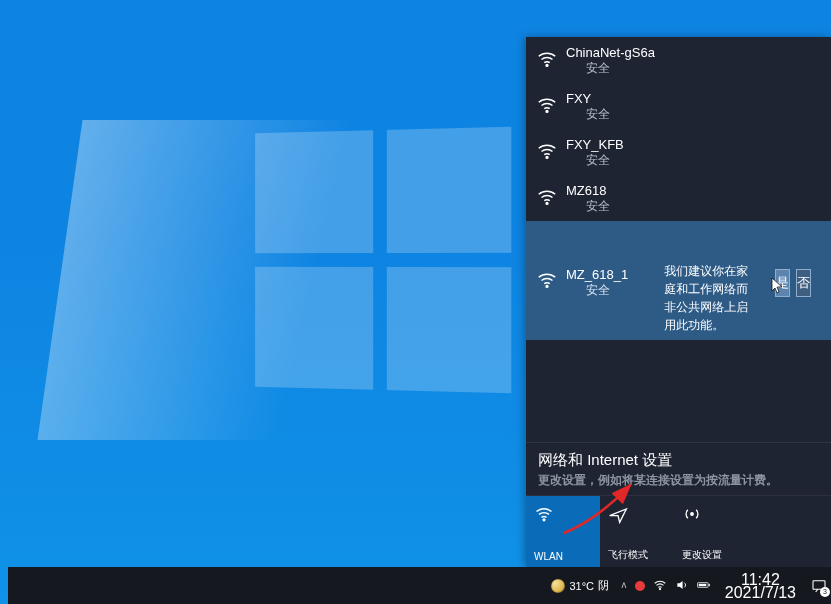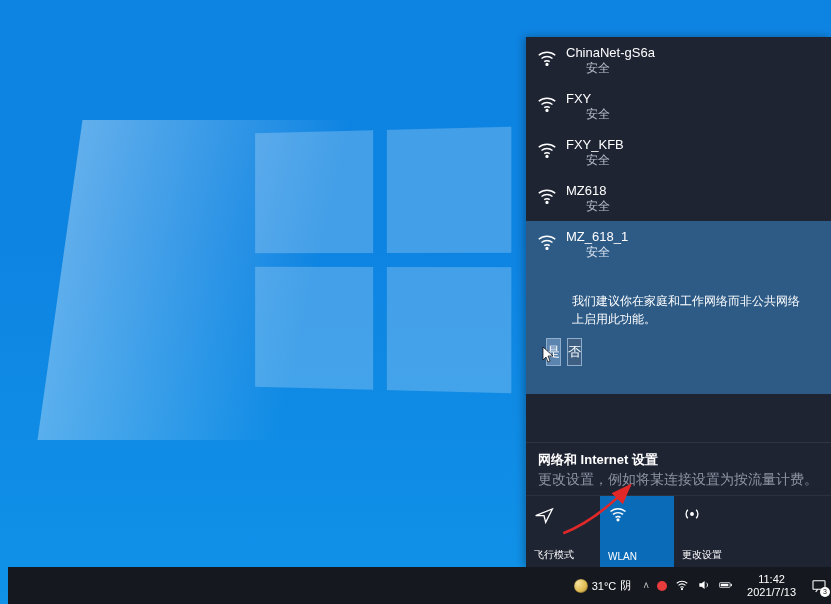--- a/index.html
+++ b/index.html
@@ -30,22 +30,22 @@
   
   .flyout {
     position: absolute; right: 0; top: 37px;
     width: 305px; height: 530px;
     background: #1F2433;
     color: #fff;
     display: flex; flex-direction: column;
     box-shadow: -2px 0 8px rgba(0,0,0,0.3);
   }
   .net-list { flex: 1; overflow: hidden; }
-  .net-item { display: flex; align-items: flex-start; padding: 8px 10px; }
-  .net-item.selected { background: #2E5B86; padding-bottom: 20px; flex-direction: column; }
+  .net-item { display: flex; align-items: center; padding: 8px 10px; }
+  .net-item.selected { background: #2E5B86; padding-bottom: 6px; flex-direction: row; }
   .net-row { display: flex; align-items: flex-start; width: 100%; }
   .wifi-icon { width: 26px; flex: 0 0 26px; margin-top: 2px; }
   .wifi-icon svg { width: 22px; height: 22px; }
   .net-text { margin-left: 4px; }
   .ssid { font-size: 13px; color: #fff; line-height: 16px; }
   .sec  { font-size: 12px; color: #B9C0CB; line-height: 14px; margin-left: 20px; }
   .net-item.selected .sec { color: #DDE6F2; }
   .prompt { font-size: 12px; line-height: 18px; padding: 6px 12px 0 36px; color: #fff; }
   .prompt .p2 { margin-top: 27px; }
   .btn-row { display: flex; gap: 6px; padding: 10px 10px 8px 10px; }
@@ -55,22 +55,22 @@
     display: flex; align-items: center; justify-content: center;
     font-size: 13px; color: #fff;
     position: relative;
   }
   .btn.no { background: #3E5F82; }
   .btn .cursor { position: absolute; right: 30%; bottom: -2px; }
   .settings {
     border-top: 1px solid rgba(255,255,255,0.08);
     padding: 8px 12px 2px 12px;
   }
-  .settings-title { font-size: 13px; color: #fff; font-weight: bold; }
-  .settings-sub { font-size: 14px; color: #8D94A2; margin-top: 2px; }
+  .settings-title { font-size: 15px; color: #fff; }
+  .settings-sub { font-size: 12px; color: #8D94A2; margin-top: 2px; font-weight: bold; }
   .tiles { display: flex; height: 72px; border-top: 1px solid rgba(255,255,255,0.06); margin-top: 4px; }
   .tile {
     width: 74px; height: 72px;
     display: flex; flex-direction: column; justify-content: space-between;
     padding: 8px 8px 6px 8px;
     font-size: 10px; color: #fff;
   }
   .tile svg { width: 20px; height: 20px; }
   .tile.active { background: #0A6BB8; }
   
@@ -82,21 +82,21 @@
     color: #fff;
     font-size: 11px;
   }
   .tb-left { flex: 1; }
   .tb-weather { display: flex; align-items: center; gap: 4px; margin-left: auto; padding: 0 6px; }
   .tb-weather-icon { width: 14px; height: 14px; border-radius: 50%; background: radial-gradient(circle at 30% 30%, #f5e29a, #e0b94f 60%, #5a4f2a); box-shadow: 0 0 1px #000 inset; }
   .tray { display: flex; align-items: center; gap: 8px; padding: 0 6px; }
   .tray-chevron { font-size: 10px; color: #ccc; }
   .tray svg { width: 14px; height: 14px; }
   .rec { width: 10px; height: 10px; background: #E83B3B; border-radius: 50%; }
-  .clock { text-align: center; line-height: 13px; font-size: 11px; padding: 0 8px; }
+  .clock { text-align: center; line-height: 13px; font-size: 16px; padding: 0 8px; }
   .notif { width: 18px; height: 18px; position: relative; display:flex; align-items:center; justify-content:center; margin: 0 6px; }
   .notif-badge { position: absolute; right: -2px; bottom: -2px; width: 10px; height: 10px; border-radius: 50%; background: #fff; color: #15181F; font-size: 7px; display:flex; align-items:center; justify-content:center; }
   .desk-peek { width: 5px; height: 37px; border-left: 1px solid #2a2f3a; }
   
   .arrow {
     position: absolute; left: 535px; top: 480px;
     width: 130px; height: 60px;
     pointer-events: none;
   }
 </style>
@@ -208,38 +208,38 @@
         </div>
       </div>
     </div>
 
     <div class="settings">
       <div class="settings-title">网络和 Internet 设置</div>
       <div class="settings-sub">更改设置，例如将某连接设置为按流量计费。</div>
     </div>
 
     <div class="tiles">
-      <div class="tile">
-        <span>
-          <svg viewBox="0 0 24 24" fill="none" stroke="#fff" stroke-width="1.6">
-              <path d="M2 14 L22 6 L14 22 L12 14 Z"></path>
-            </svg>
-        </span>
-        <span>飞行模式</span>
-      </div>
       <div class="tile active">
         <span>
           <svg viewBox="0 0 24 24" fill="none" stroke="#fff" stroke-width="1.8">
               <path d="M3 9a14 14 0 0 1 18 0"></path>
               <path d="M6 12.5a9.5 9.5 0 0 1 12 0"></path>
               <path d="M9 16a5 5 0 0 1 6 0"></path>
               <circle cx="12" cy="19" r="1" fill="#fff"></circle>
             </svg>
         </span>
         <span>WLAN</span>
+      </div>
+      <div class="tile">
+        <span>
+          <svg viewBox="0 0 24 24" fill="none" stroke="#fff" stroke-width="1.6">
+              <path d="M2 14 L22 6 L14 22 L12 14 Z"></path>
+            </svg>
+        </span>
+        <span>飞行模式</span>
       </div>
       <div class="tile">
         <span>
           <svg viewBox="0 0 24 24" fill="none" stroke="#fff" stroke-width="1.6">
               <circle cx="12" cy="12" r="1.5" fill="#fff"></circle>
               <path d="M7 7a7 7 0 0 0 0 10"></path>
               <path d="M17 7a7 7 0 0 1 0 10"></path>
             </svg>
         </span>
         <span>更改设置</span>

